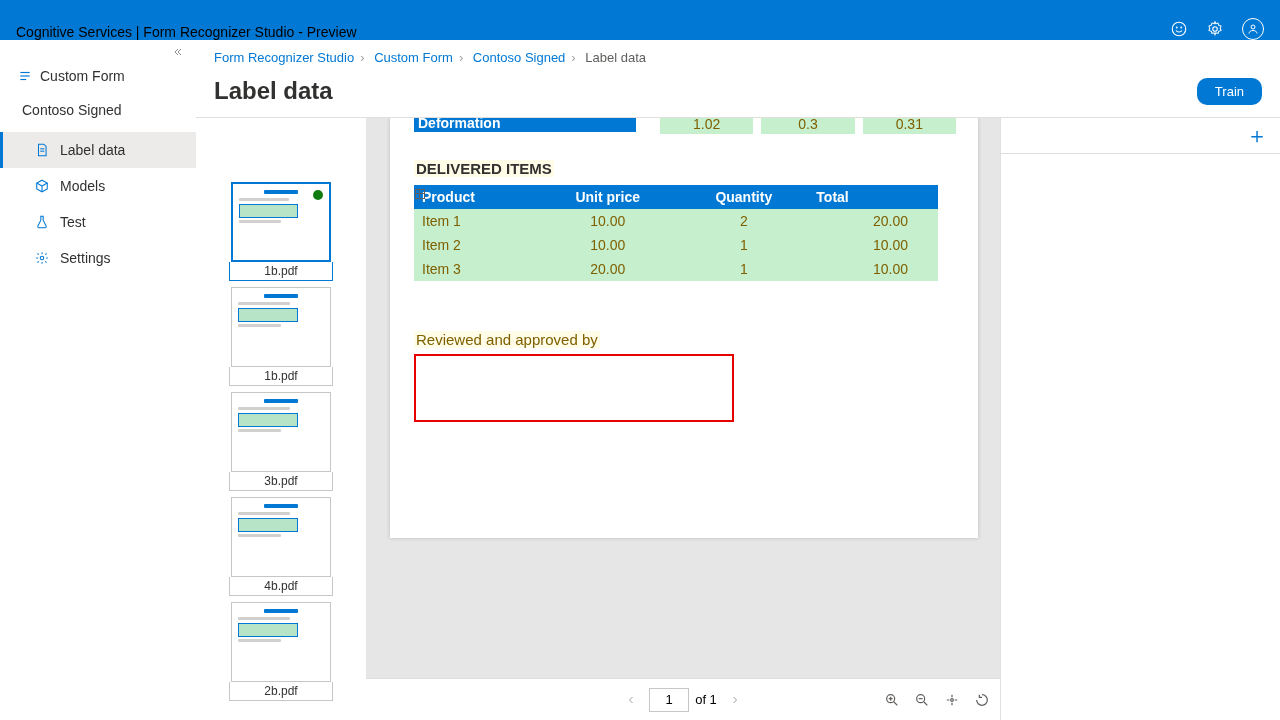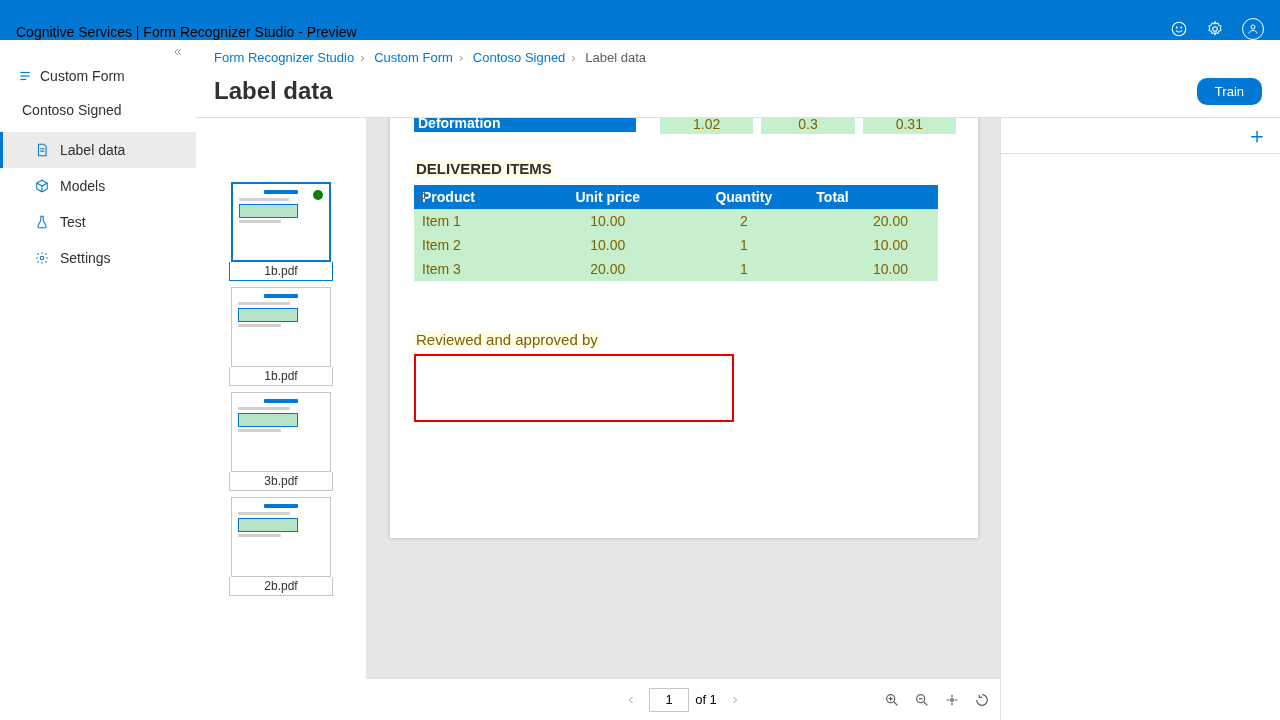--- a/index.html
+++ b/index.html
@@ -209,20 +209,29 @@
         <div class="thumb-label">1b.pdf</div>
       </div>
       <div class="thumb">
         <div class="thumb-img">
           <div class="mini-line" style="width:40%;margin:0 auto 4px auto;background:#0078d4;height:4px;"></div>
           <div class="mini-line" style="width:60%"></div>
           <div class="mini-tbl"></div>
           <div class="mini-line" style="width:50%"></div>
         </div>
         <div class="thumb-label">3b.pdf</div>
+      </div>
+      <div class="thumb">
+        <div class="thumb-img">
+          <div class="mini-line" style="width:40%;margin:0 auto 4px auto;background:#0078d4;height:4px;"></div>
+          <div class="mini-line" style="width:60%"></div>
+          <div class="mini-tbl"></div>
+          <div class="mini-line" style="width:50%"></div>
+        </div>
+        <div class="thumb-label">4b.pdf</div>
       </div>
       <div class="thumb">
         <div class="thumb-img">
           <div class="mini-line" style="width:40%;margin:0 auto 4px auto;background:#0078d4;height:4px;"></div>
           <div class="mini-line" style="width:60%"></div>
           <div class="mini-tbl"></div>
           <div class="mini-line" style="width:50%"></div>
         </div>
         <div class="thumb-label">2b.pdf</div>
       </div>

